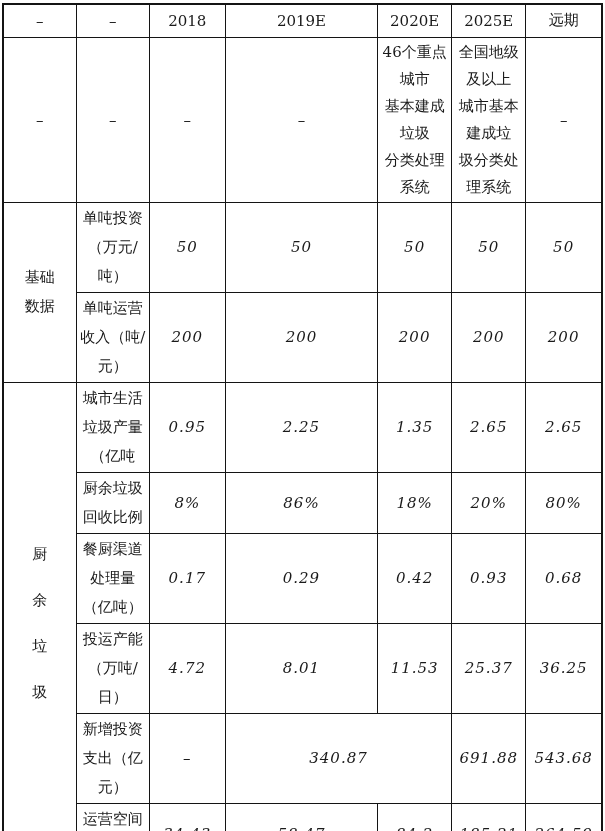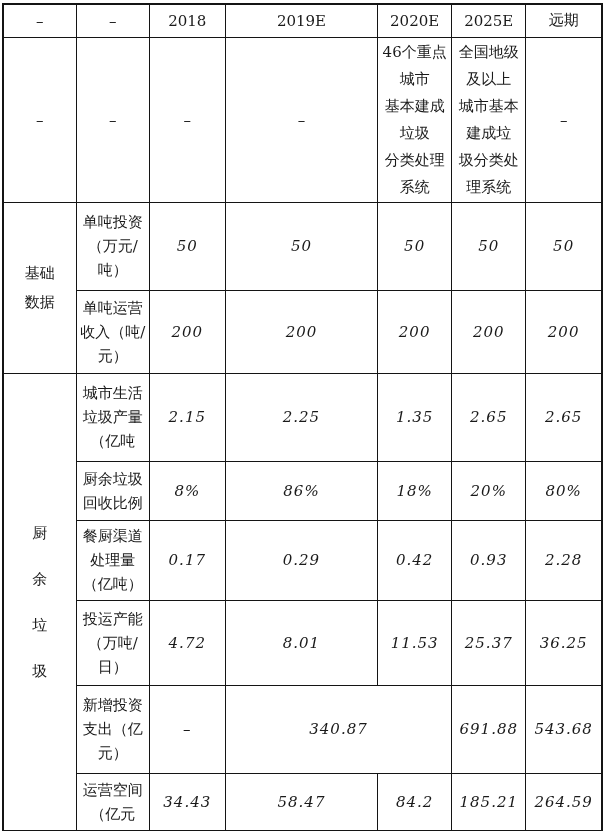--- a/index.html
+++ b/index.html
@@ -38,21 +38,21 @@
   tr.r3  { height: 88px; }
   tr.r4  { height: 83px; }
   tr.r5  { height: 88px; }
   tr.r6  { height: 59px; }
   tr.r7  { height: 80px; }
   tr.r8  { height: 85px; }
   tr.r9  { height: 88px; }
   tr.r10 { height: 58px; }
 
   td.multiline { white-space: pre-line; line-height: 27px; }
-  td.rowlabel  { white-space: pre-line; line-height: 24px; text-align: center; }
+  td.rowlabel  { white-space: pre-line; line-height: 29px; text-align: center; }
   td.section   { white-space: pre-line; line-height: 29px; }
   td.section-vertical { white-space: pre-line; line-height: 46px; }
   td.num { letter-spacing: 1px; font-style: italic; }
 </style>
 </head>
 <body>
 
 <table class="forecast">
   <colgroup>
     <col class="c0">
@@ -120,21 +120,21 @@
     </tr>
 
     <tr class="r5">
       <td class="section-vertical" rowspan="6">厨
 余
 垃
 圾</td>
       <td class="rowlabel">城市生活
 垃圾产量
 （亿吨</td>
-      <td class="num">2.15</td>
+      <td class="num">0.95</td>
       <td class="num">2.25</td>
       <td class="num">1.35</td>
       <td class="num">2.65</td>
       <td class="num">2.65</td>
     </tr>
 
     <tr class="r6">
       <td class="rowlabel">厨余垃圾
 回收比例</td>
       <td class="num">8%</td>
@@ -145,21 +145,21 @@
     </tr>
 
     <tr class="r7">
       <td class="rowlabel">餐厨渠道
 处理量
 （亿吨）</td>
       <td class="num">0.17</td>
       <td class="num">0.29</td>
       <td class="num">0.42</td>
       <td class="num">0.93</td>
-      <td class="num">2.28</td>
+      <td class="num">0.68</td>
     </tr>
 
     <tr class="r8">
       <td class="rowlabel">投运产能
 （万吨/
 日）</td>
       <td class="num">4.72</td>
       <td class="num">8.01</td>
       <td class="num">11.53</td>
       <td class="num">25.37</td>

